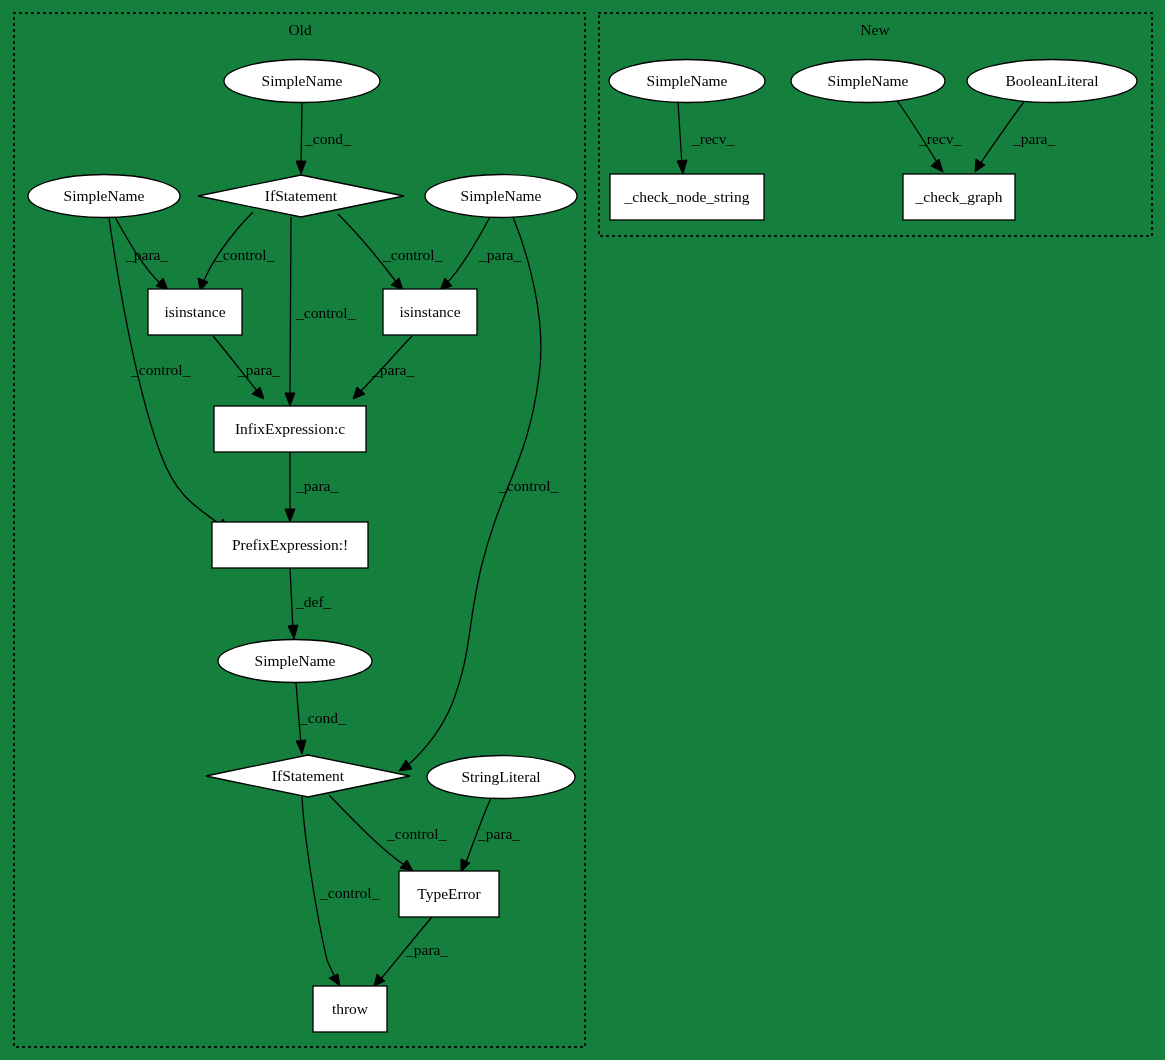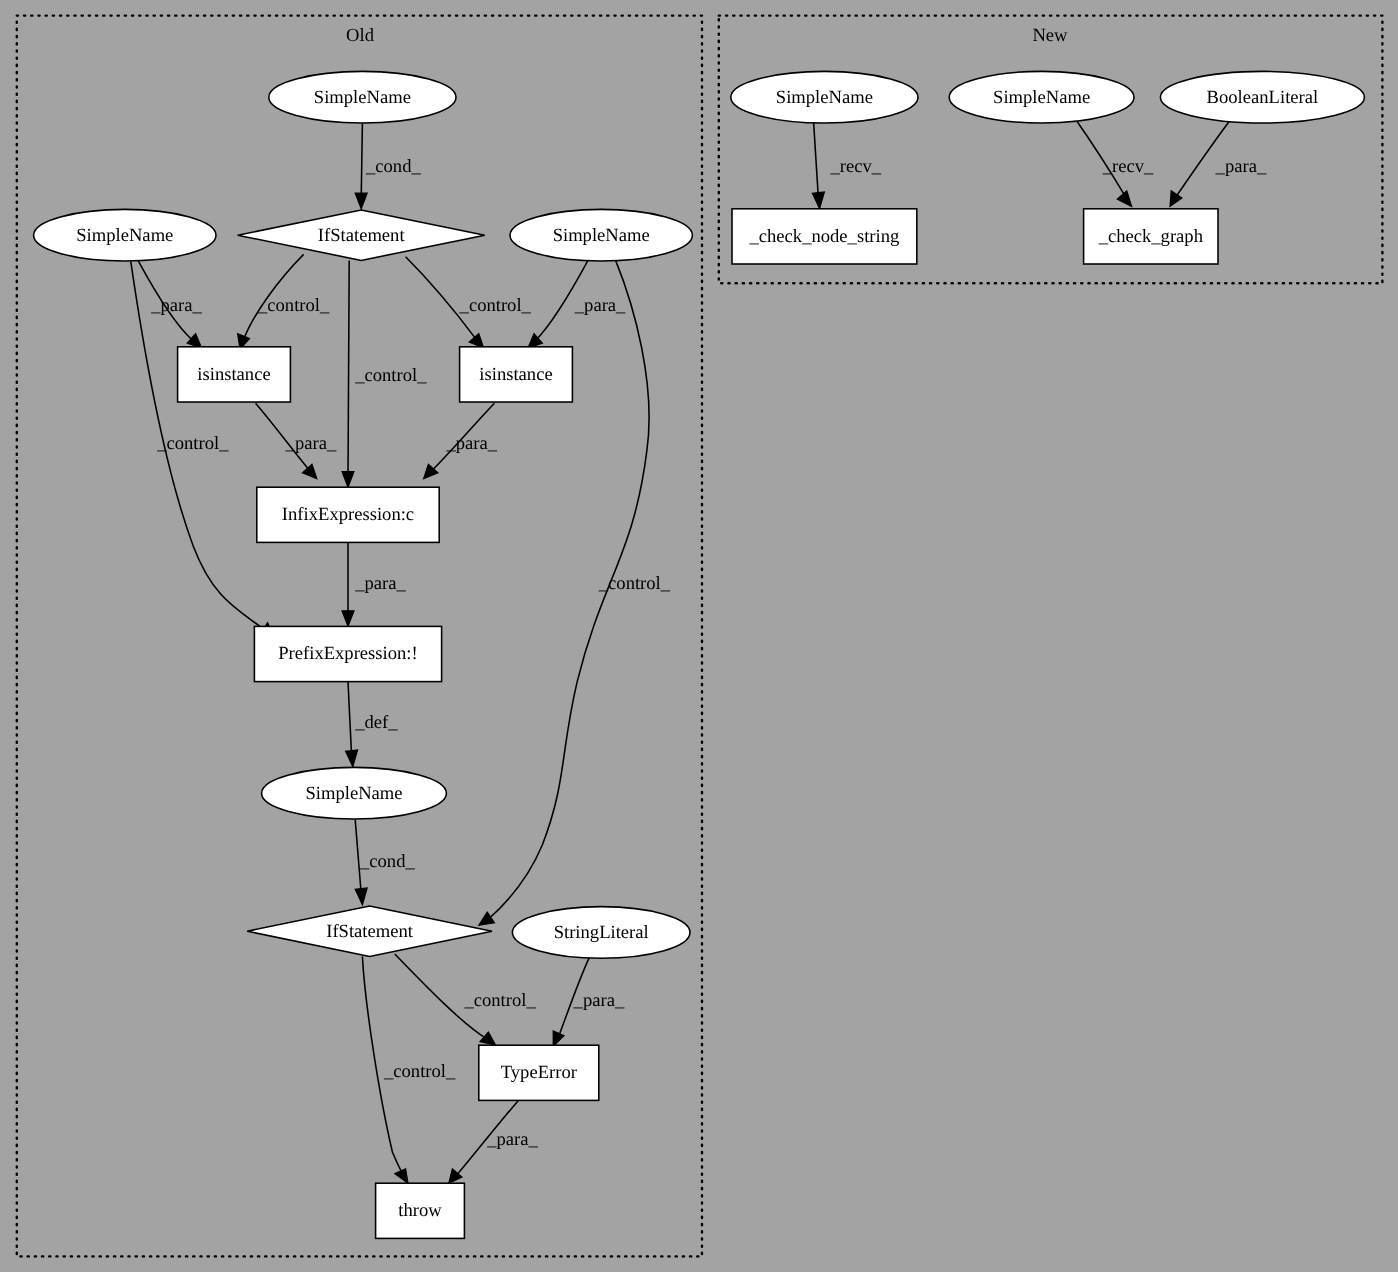--- a/index.html
+++ b/index.html
@@ -4,21 +4,21 @@
 <style>
   html, body {
     margin: 0;
     padding: 0;
     background: #ffffff;
   }
   #canvas {
     position: relative;
     width: 1165px;
     height: 1060px;
-    background: #a3a3a3;
+    background: #15803d;
     font-family: "Liberation Serif", "DejaVu Serif", serif;
     overflow: hidden;
   }
   svg.graph {
     position: absolute;
     left: 0;
     top: 0;
     width: 1165px;
     height: 1060px;
   }

